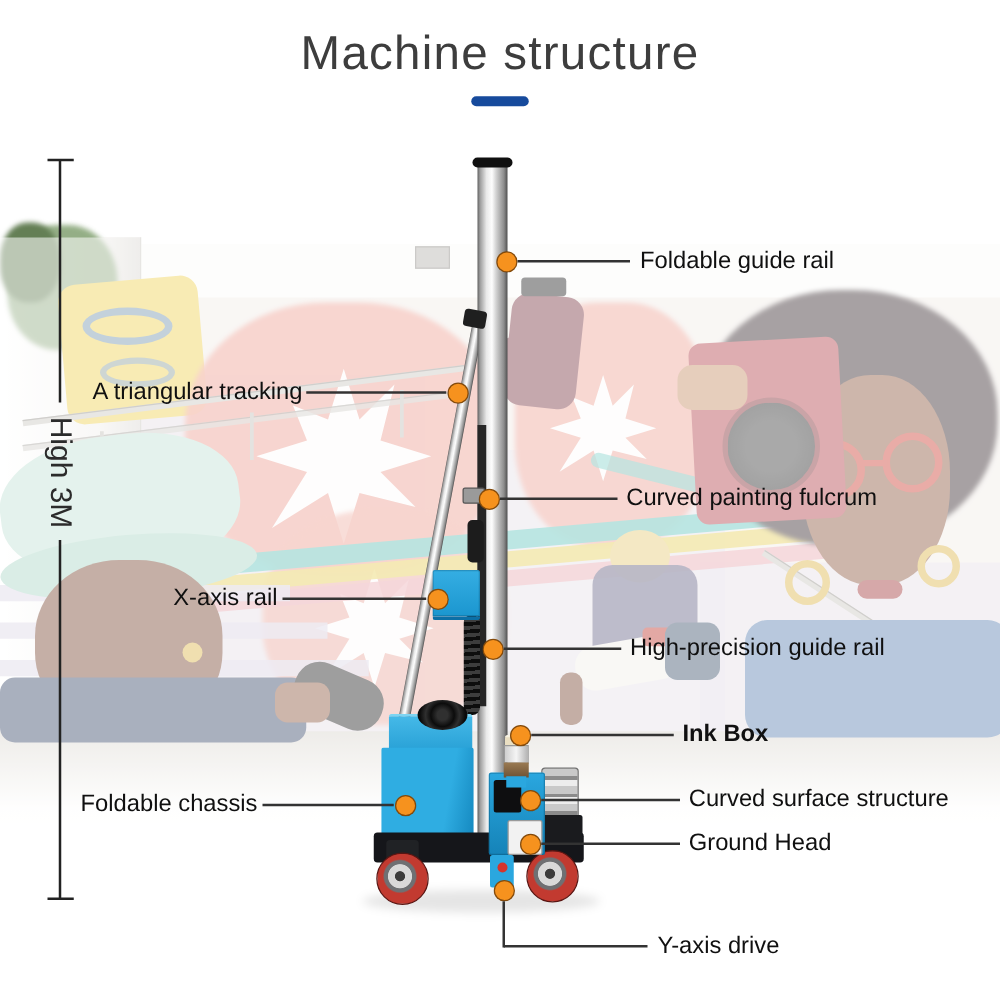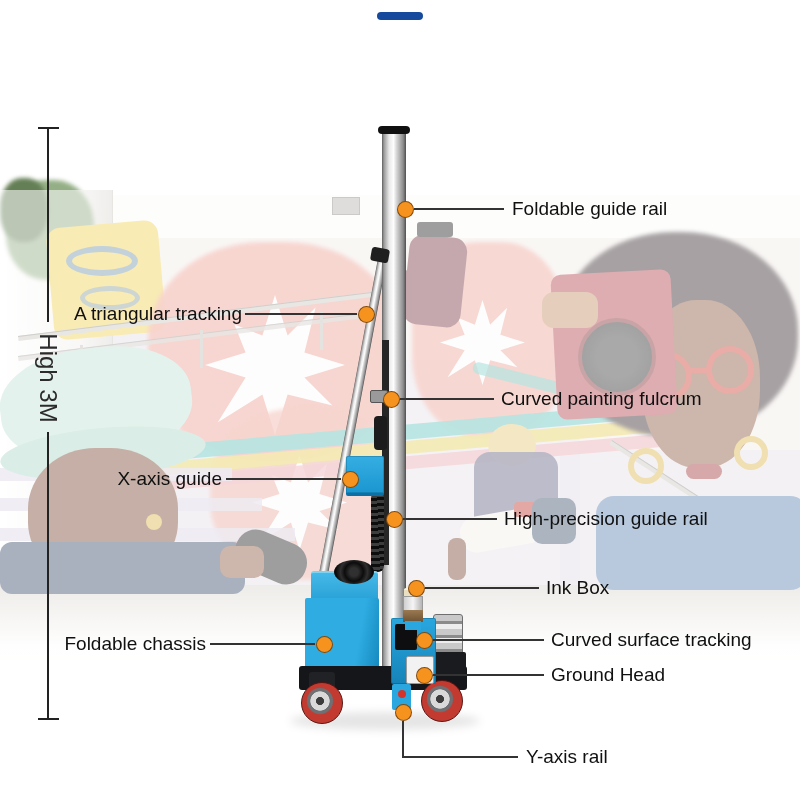--- a/index.html
+++ b/index.html
@@ -178,58 +178,59 @@
 
     <div>
       <span class="cline" style="left:400px;top:399px;width:94px;"></span>
       <span class="dot" style="left:391px;top:399px;"></span>
       <span class="lbl" style="left:501px;top:399px;">Curved painting fulcrum</span>
     </div>
 
     <div>
       <span class="cline" style="left:226px;top:479px;width:115px;"></span>
       <span class="dot" style="left:350px;top:479px;"></span>
-      <span class="lbl" style="right:578px;top:479px;">X-axis guide</span>
+      <span class="lbl" style="right:578px;top:479px;">X-axis rail</span>
     </div>
 
     <div>
       <span class="cline" style="left:403px;top:519px;width:94px;"></span>
       <span class="dot" style="left:394px;top:519px;"></span>
       <span class="lbl" style="left:504px;top:519px;">High-precision guide rail</span>
     </div>
 
     <div>
       <span class="cline" style="left:425px;top:588px;width:114px;"></span>
       <span class="dot" style="left:416px;top:588px;"></span>
-      <span class="lbl" style="left:546px;top:588px;">Ink Box</span>
+      <span class="lbl" style="left:546px;top:588px;font-weight:bold;">Ink Box</span>
     </div>
 
     <div>
       <span class="cline" style="left:210px;top:644px;width:105px;"></span>
       <span class="dot" style="left:324px;top:644px;"></span>
       <span class="lbl" style="right:594px;top:644px;">Foldable chassis</span>
     </div>
 
     <div>
       <span class="cline" style="left:433px;top:640px;width:111px;"></span>
       <span class="dot" style="left:424px;top:640px;"></span>
-      <span class="lbl" style="left:551px;top:640px;">Curved surface tracking</span>
+      <span class="lbl" style="left:551px;top:640px;">Curved surface structure</span>
     </div>
 
     <div>
       <span class="cline" style="left:433px;top:675px;width:111px;"></span>
       <span class="dot" style="left:424px;top:675px;"></span>
       <span class="lbl" style="left:551px;top:675px;">Ground Head</span>
     </div>
 
     <div>
       <span class="cline-v" style="left:403px;top:721px;height:37px;"></span>
       <span class="cline" style="left:403px;top:757px;width:115px;"></span>
       <span class="dot" style="left:403px;top:712px;"></span>
-      <span class="lbl" style="left:526px;top:757px;">Y-axis rail</span>
+      <span class="lbl" style="left:526px;top:757px;">Y-axis drive</span>
     </div>
   </div>
 
   <div class="titlebar">
+    <h1>Machine structure</h1>
     <div class="title-underline"></div>
   </div>
 
 </div>
 
 </body></html>

